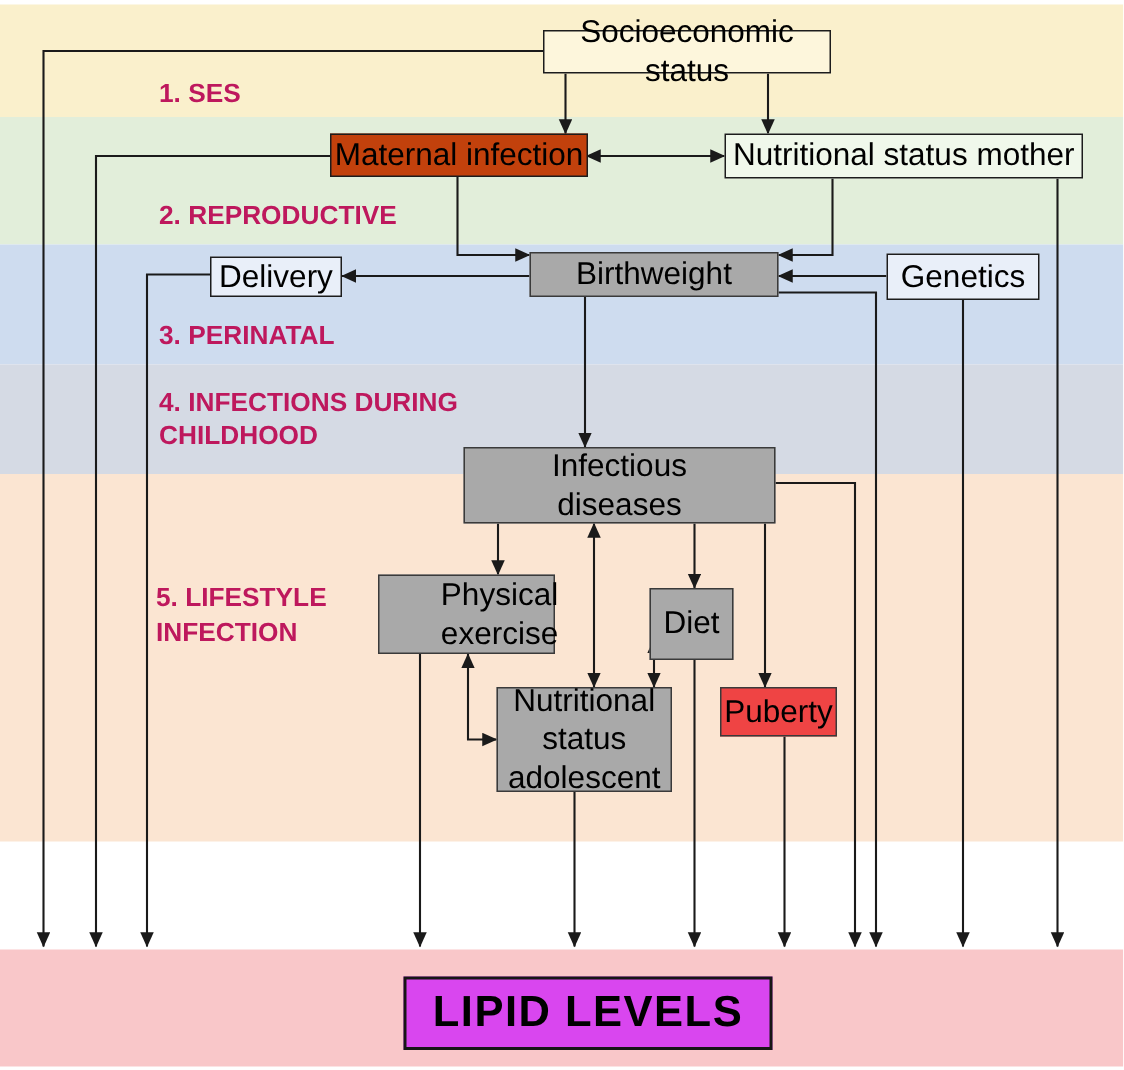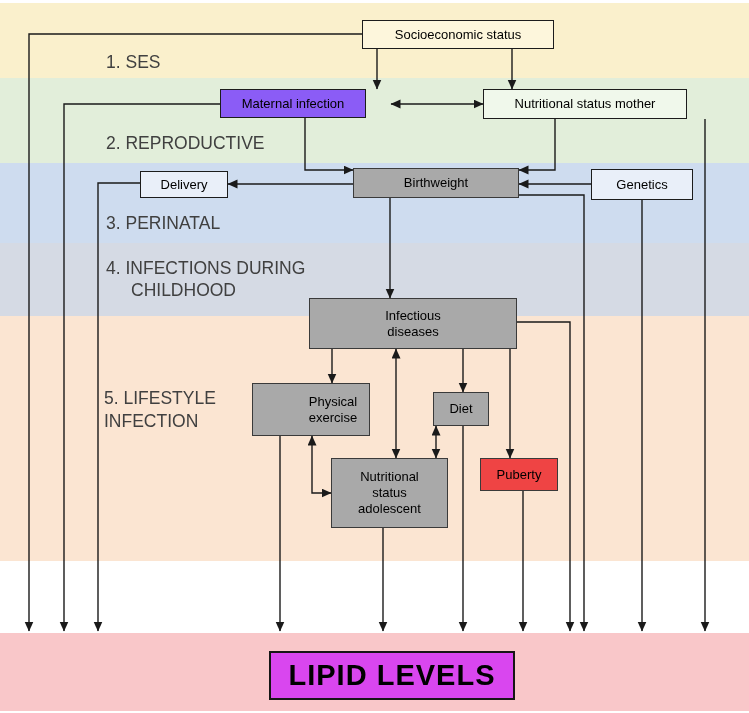--- a/index.html
+++ b/index.html
@@ -2,25 +2,25 @@
 <html><head>
 <meta charset="utf-8">
 <style>
   html,body{margin:0;padding:0;background:#ffffff;}
   .stage{position:relative;width:749px;height:713px;background:#ffffff;overflow:hidden;
          font-family:"Liberation Sans",sans-serif;color:#000;}
   .band{position:absolute;left:0;width:749px;z-index:0;}
   .arrows{position:absolute;left:0;top:0;z-index:2;}
   .box{position:absolute;z-index:3;display:flex;align-items:center;justify-content:center;
        text-align:center;border:1.6px solid #1c1c1c;box-sizing:border-box;
-       font-size:13px;line-height:1.22;white-space:pre-line;}
+       font-size:21px;line-height:1.22;white-space:pre-line;}
   .box.gray{border:1.8px solid #3a3a3a;}
   .box.lipid{font-weight:bold;font-size:29px;letter-spacing:1px;border:2.2px solid #161616;}
-  .section{position:absolute;z-index:1;font-weight:normal;font-size:17.5px;line-height:22px;color:#404040;}
-  .section .l2-indent{margin-left:25px;}
+  .section{position:absolute;z-index:1;font-weight:bold;font-size:17.5px;line-height:22px;color:#be185d;}
+  .section .l2-indent{}
 </style>
 </head>
 <body>
 
 <div class="stage">
 
   <div class="band" style="top: 3px; height: 75px; background-color: rgb(250, 240, 204);"></div>
   <div class="band" style="top: 78px; height: 85px; background-color: rgb(226, 238, 218);"></div>
   <div class="band" style="top: 163px; height: 80px; background-color: rgb(206, 220, 239);"></div>
   <div class="band" style="top: 243px; height: 73px; background-color: rgb(213, 218, 228);"></div>
@@ -77,30 +77,30 @@
       <polyline points="280,436 280,631" marker-end="url(#ah)"></polyline>
       <polyline points="312,436 312,493 331,493" marker-start="url(#ahs)" marker-end="url(#ah)"></polyline>
       <polyline points="436,426 436,458" marker-start="url(#ahs)" marker-end="url(#ah)"></polyline>
       <polyline points="463,426 463,631" marker-end="url(#ah)"></polyline>
       <polyline points="383,528 383,631" marker-end="url(#ah)"></polyline>
       <polyline points="523,491 523,631" marker-end="url(#ah)"></polyline>
     </g>
   </svg>
 
   <div class="box" style="left: 362px; top: 20px; width: 192px; height: 29px; background-color: rgb(253, 246, 220);">Socioeconomic status</div>
-  <div class="box" style="left: 220px; top: 89px; width: 146px; height: 29px; background-color: #8b5cf6;">Maternal infection</div>
-  <div class="box" style="left: 483px; top: 89px; width: 204px; height: 30px; background-color: rgb(240, 248, 235);">Nutritional status mother</div>
+  <div class="box" style="left: 220px; top: 89px; width: 172px; height: 29px; background-color: #c2410c;">Maternal infection</div>
+  <div class="box" style="left: 483px; top: 89px; width: 239px; height: 30px; background-color: rgb(240, 248, 235);">Nutritional status mother</div>
   <div class="box" style="left: 140px; top: 171px; width: 88px; height: 27px; background-color: rgb(233, 239, 249);">Delivery</div>
   <div class="box" style="left: 591px; top: 169px; width: 102px; height: 31px; background-color: rgb(233, 239, 249);">Genetics</div>
 
   <div class="box gray" style="left: 353px; top: 168px; width: 166px; height: 30px; background-color: rgb(169, 169, 169);">Birthweight</div>
   <div class="box gray" style="left: 309px; top: 298px; width: 208px; height: 51px; background-color: rgb(169, 169, 169);">Infectious
 diseases</div>
   <div class="box gray" style="left: 252px; top: 383px; width: 118px; height: 53px; background-color: rgb(169, 169, 169); padding-left: 44px;">Physical
 exercise</div>
-  <div class="box gray" style="left: 433px; top: 392px; width: 56px; height: 34px; background-color: rgb(169, 169, 169);">Diet</div>
+  <div class="box gray" style="left: 433px; top: 392px; width: 56px; height: 48px; background-color: rgb(169, 169, 169);">Diet</div>
   <div class="box gray" style="left: 331px; top: 458px; width: 117px; height: 70px; background-color: rgb(169, 169, 169); text-align: center;">Nutritional
 status
 adolescent</div>
   <div class="box gray" style="left: 480px; top: 458px; width: 78px; height: 33px; background-color: #ef4444;">Puberty</div>
   <div class="box gray lipid" style="left: 269px; top: 651px; width: 246px; height: 49px; background-color: #d946ef;">LIPID LEVELS</div>
 
 </div>
 
 </body></html>

